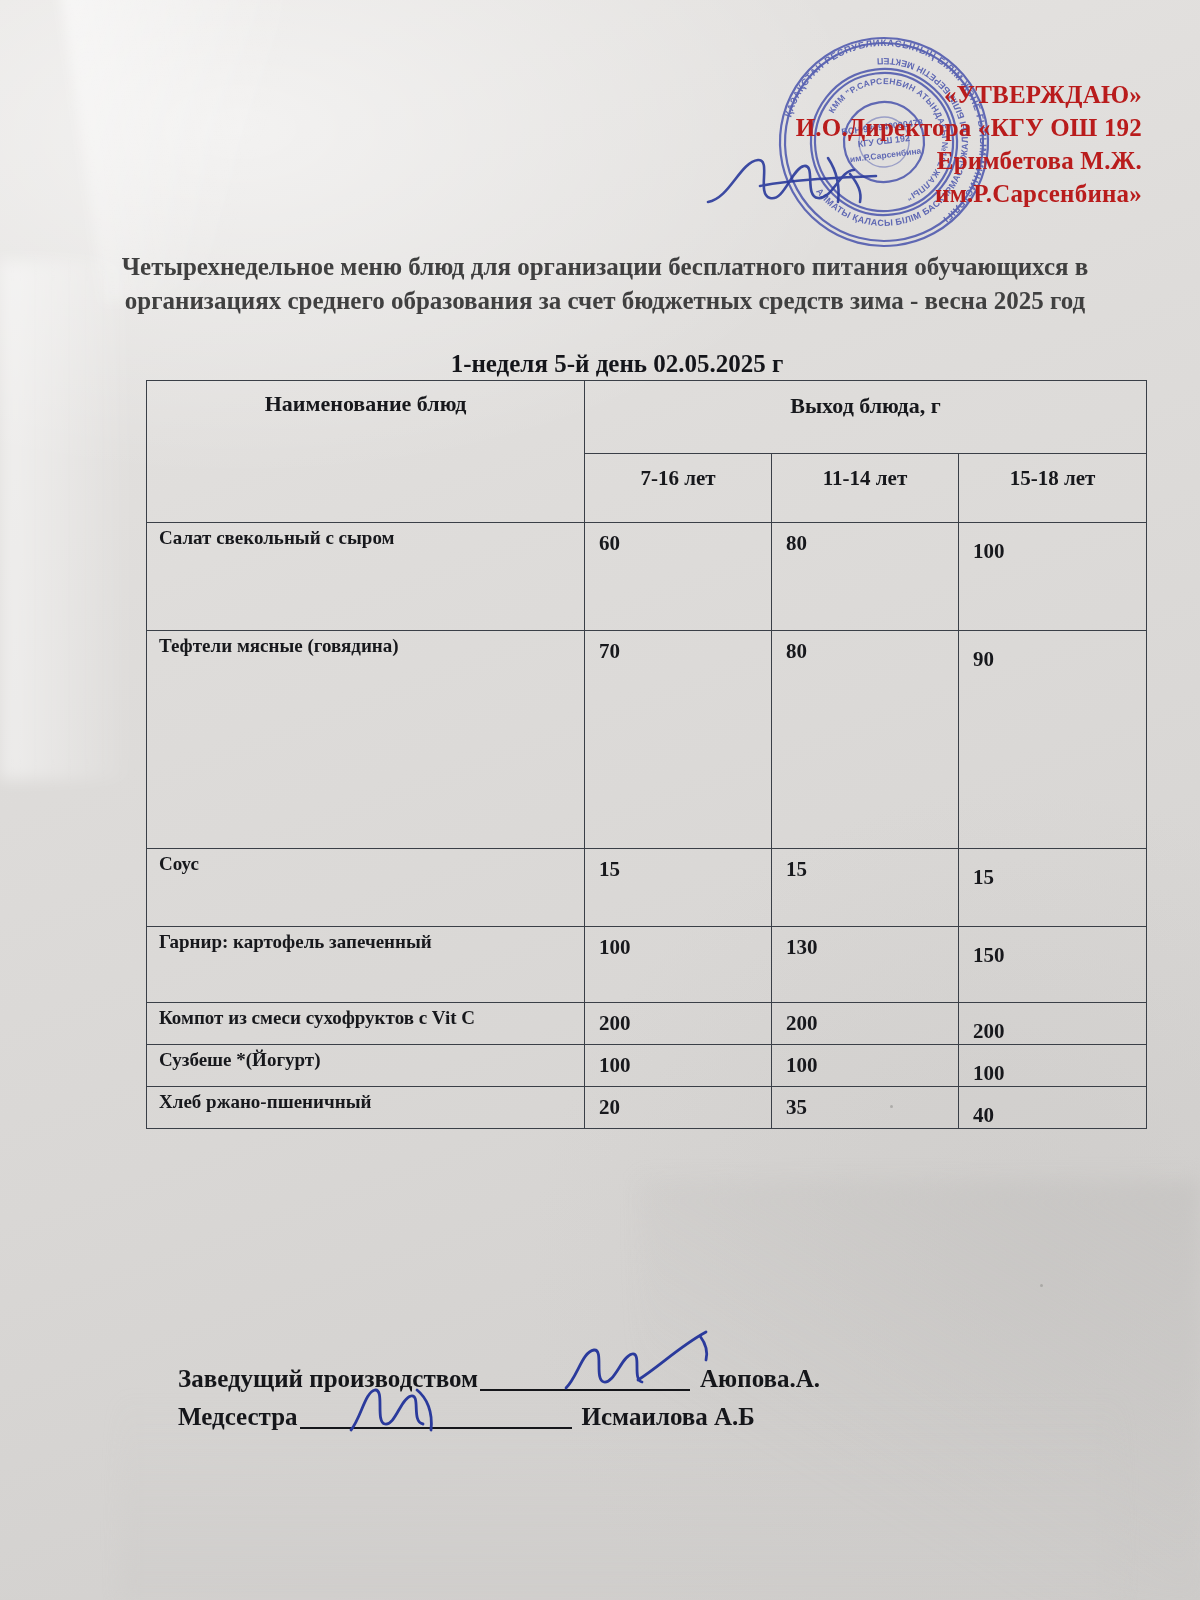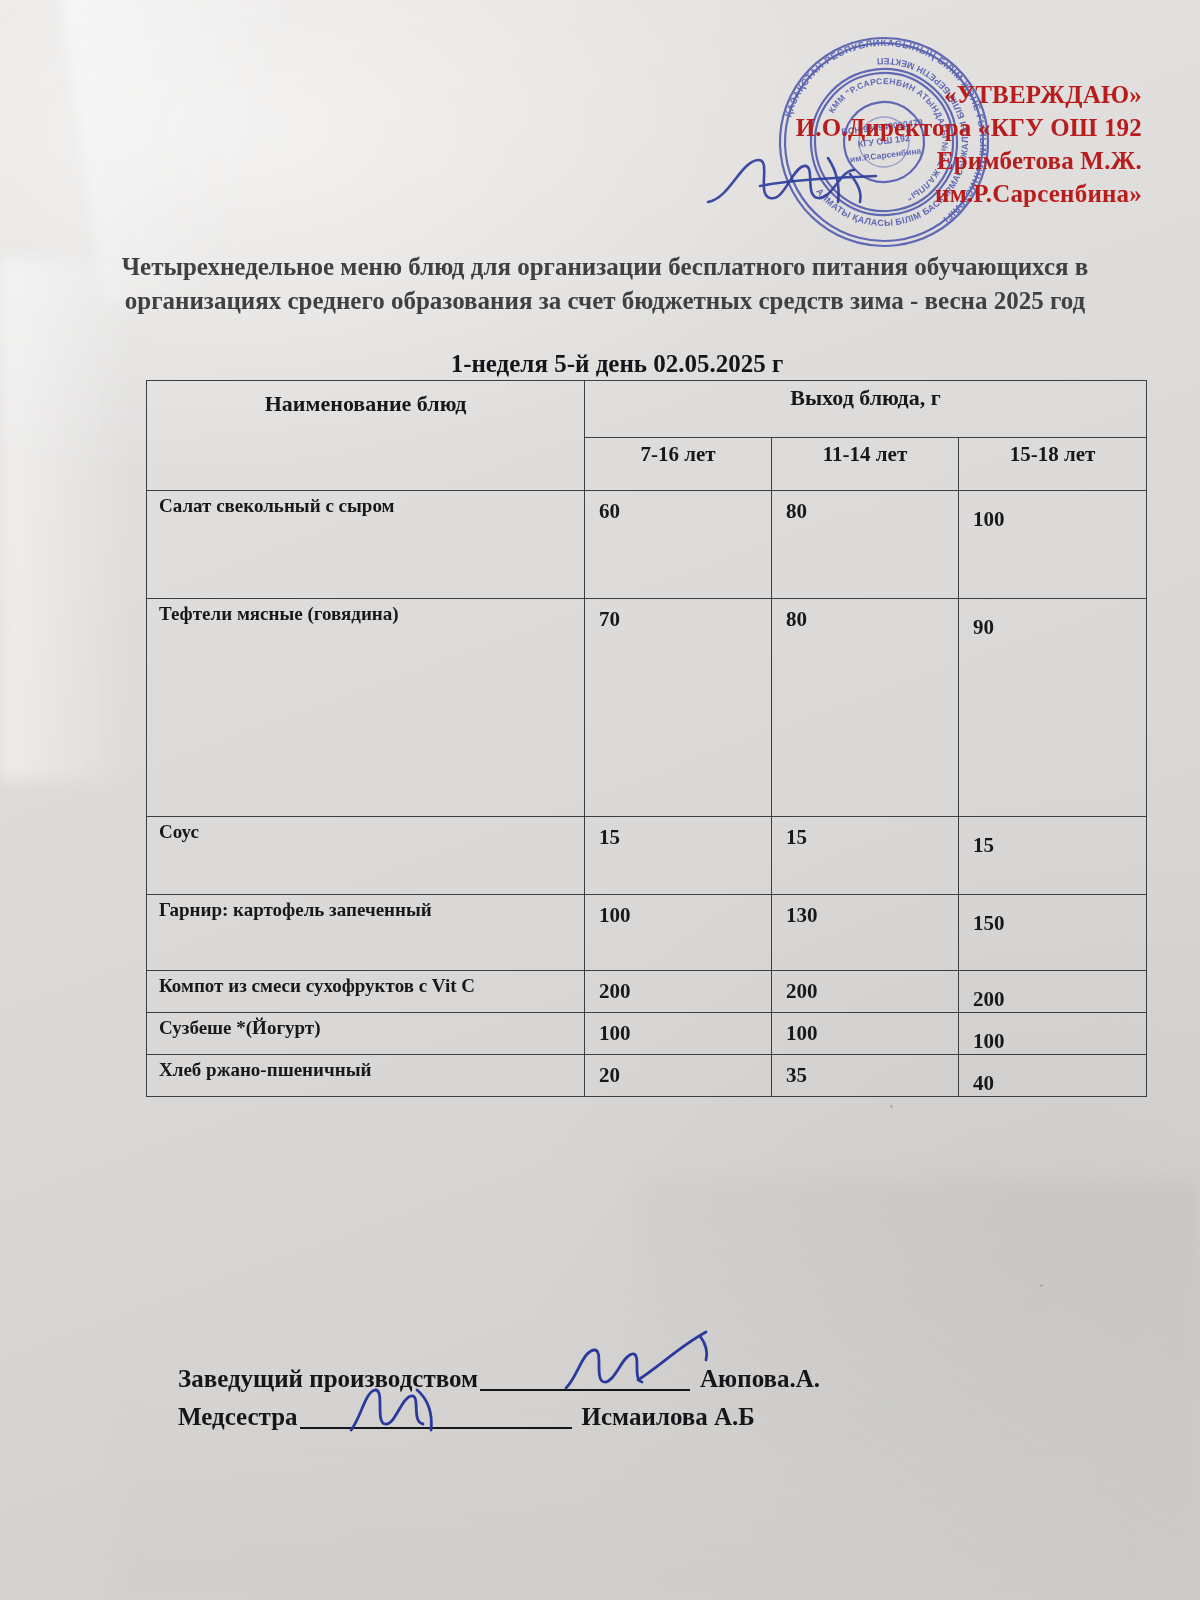--- a/index.html
+++ b/index.html
@@ -127,21 +127,21 @@
     left: 146px;
     top: 380px;
     width: 1000px;
     border-collapse: collapse;
     table-layout: fixed;
     z-index: 4;
     background: transparent;
   }
   td, th {
     border: 1px solid #3a3f47;
-    padding: 4px;
+    padding: 12px;
     vertical-align: top;
     color: #17181c;
     background: transparent;
   }
   th {
     text-align: center;
     font-weight: bold;
     font-size: 22px;
   }
   .th-name {

